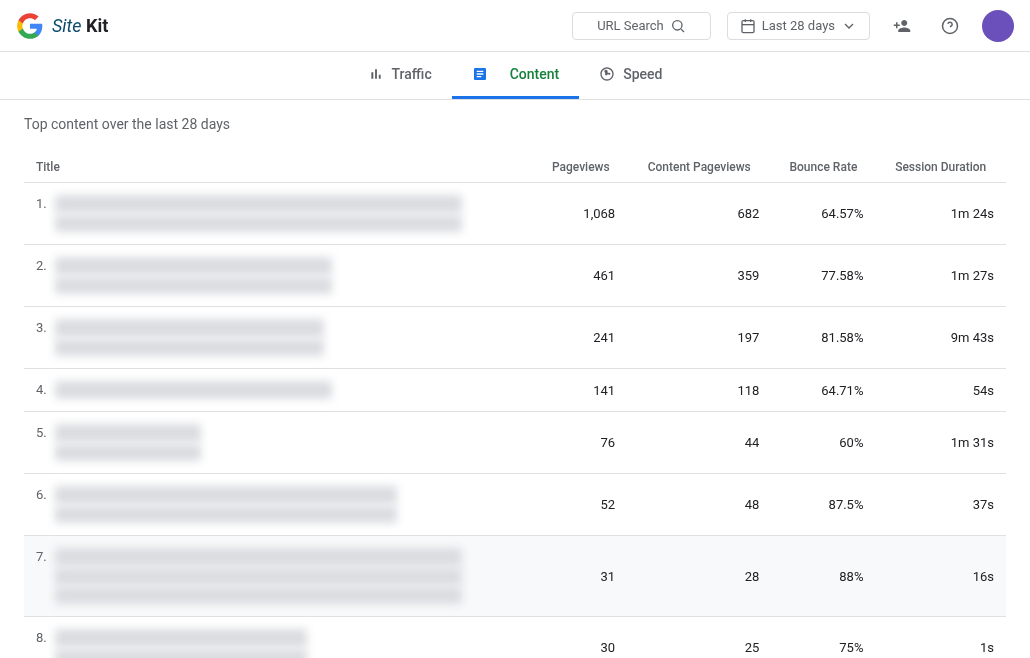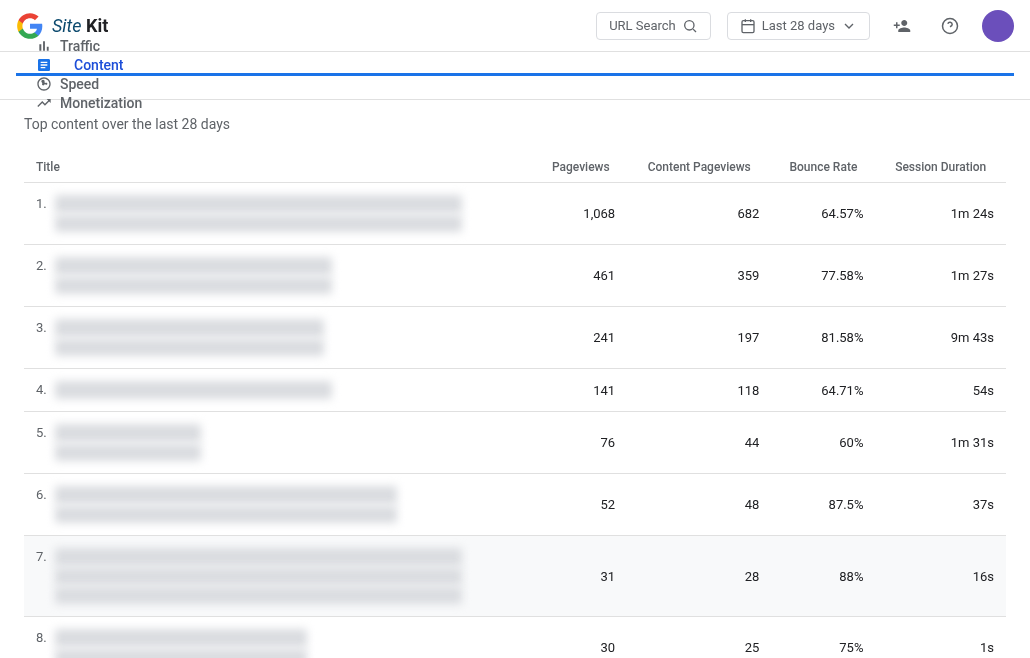--- a/index.html
+++ b/index.html
@@ -36,21 +36,21 @@
       display: flex;
       align-items: center;
       gap: 16px;
     }
     .url-search {
       display: flex;
       align-items: flex-start;
       gap: 6px;
       border: 1px solid #dadce0;
       border-radius: 4px;
-      padding: 5px 12px;
+      padding: 5px 24px;
       cursor: pointer;
       color: #5f6368;
       font-size: 13px;
     }
     .date-range {
       display: flex;
       align-items: center;
       gap: 6px;
       border: 1px solid #dadce0;
       border-radius: 4px;
@@ -81,21 +81,20 @@
 
     
     .nav-tabs {
       display: flex;
       justify-content: center;
       gap: 0;
       padding: 0 16px;
       border-bottom: 1px solid #e0e0e0;
       height: 48px;
       align-items: stretch;
-      flex-direction: column;
     }
     .nav-tab {
       display: flex;
       align-items: center;
       gap: 8px;
       padding: 0 20px;
       cursor: pointer;
       color: #5f6368;
       font-size: 14px;
       font-weight: 500;
@@ -253,34 +252,28 @@
   <a class="nav-tab">
     <svg class="icon-svg-sm" viewBox="0 0 24 24" fill="#5f6368">
       <path d="M5 9.2h3V19H5zM10.6 5h2.8v14h-2.8zm5.6 8H19v6h-2.8z"></path>
     </svg>
     <span>Traffic</span>
   </a>
   <a class="nav-tab active">
     <svg class="icon-svg-sm" viewBox="0 0 24 24" fill="#1a73e8">
       <path d="M19 3H5c-1.1 0-2 .9-2 2v14c0 1.1.9 2 2 2h14c1.1 0 2-.9 2-2V5c0-1.1-.9-2-2-2zm-5 14H7v-2h7v2zm3-4H7v-2h10v2zm0-4H7V7h10v2z"></path>
     </svg>
-    <span style="color:#1d4ed8;margin-left:14px;">Content</span>
+    <span style="color:#15803d;margin-left:14px;">Content</span>
   </a>
   <a class="nav-tab">
     <svg class="icon-svg-sm" viewBox="0 0 24 24" fill="#5f6368">
       <path d="M12 2C6.48 2 2 6.48 2 12s4.48 10 10 10 10-4.48 10-10S17.52 2 12 2zm0 18c-4.42 0-8-3.58-8-8 0-4.42 3.58-8 8-8 4.42 0 8 3.58 8 8 0 4.42-3.58 8-8 8zm3.5-7c.83 0 1.5-.67 1.5-1.5S16.33 10 15.5 10c-.49 0-.92.23-1.2.58L12.5 9.5c.31-.58.5-1.22.5-1.5C13 6.57 11.93 5.5 10.5 5.5S8 6.57 8 8c0 1.22.73 2.26 1.77 2.73l-.27.27c-.73.73-.73 1.92 0 2.65.37.37.85.55 1.33.55.48 0 .96-.18 1.33-.55L13.5 12c.28.62.9 1 1.5 1z"></path>
     </svg>
     <span>Speed</span>
   </a>
-  <a class="nav-tab">
-    <svg class="icon-svg-sm" viewBox="0 0 24 24" fill="#5f6368">
-      <path d="M16 6l2.29 2.29-4.88 4.88-4-4L2 16.59 3.41 18l6-6 4 4 6.3-6.29L22 12V6h-6z"></path>
-    </svg>
-    <span>Monetization</span>
-  </a>
 </nav>
 
 <div class="main-content">
   <div class="section-title">Top content over the last 28 days</div>
 
   <table class="data-table">
     <thead>
       <tr>
         <th class="title-col">
           <span>Title</span>

